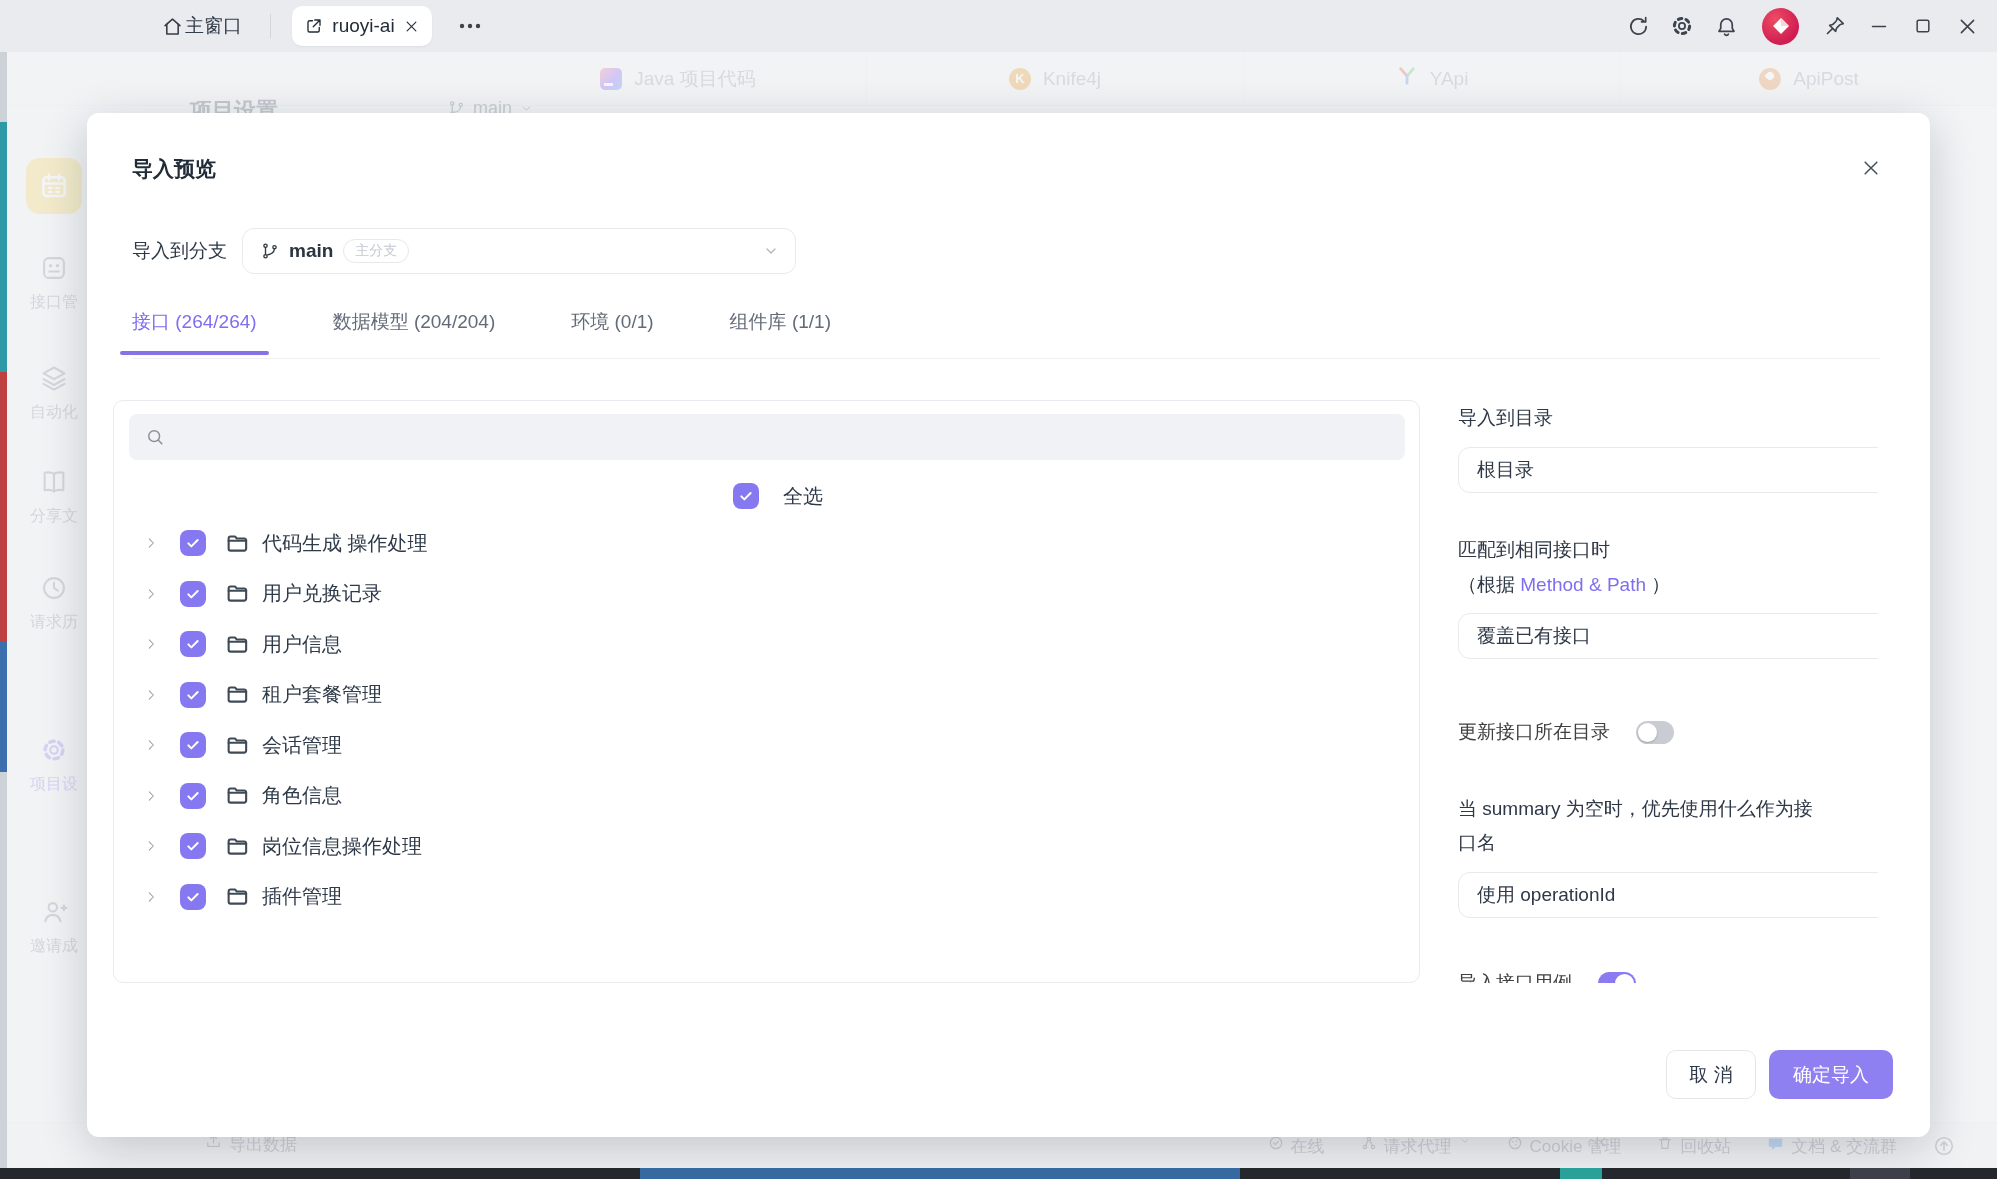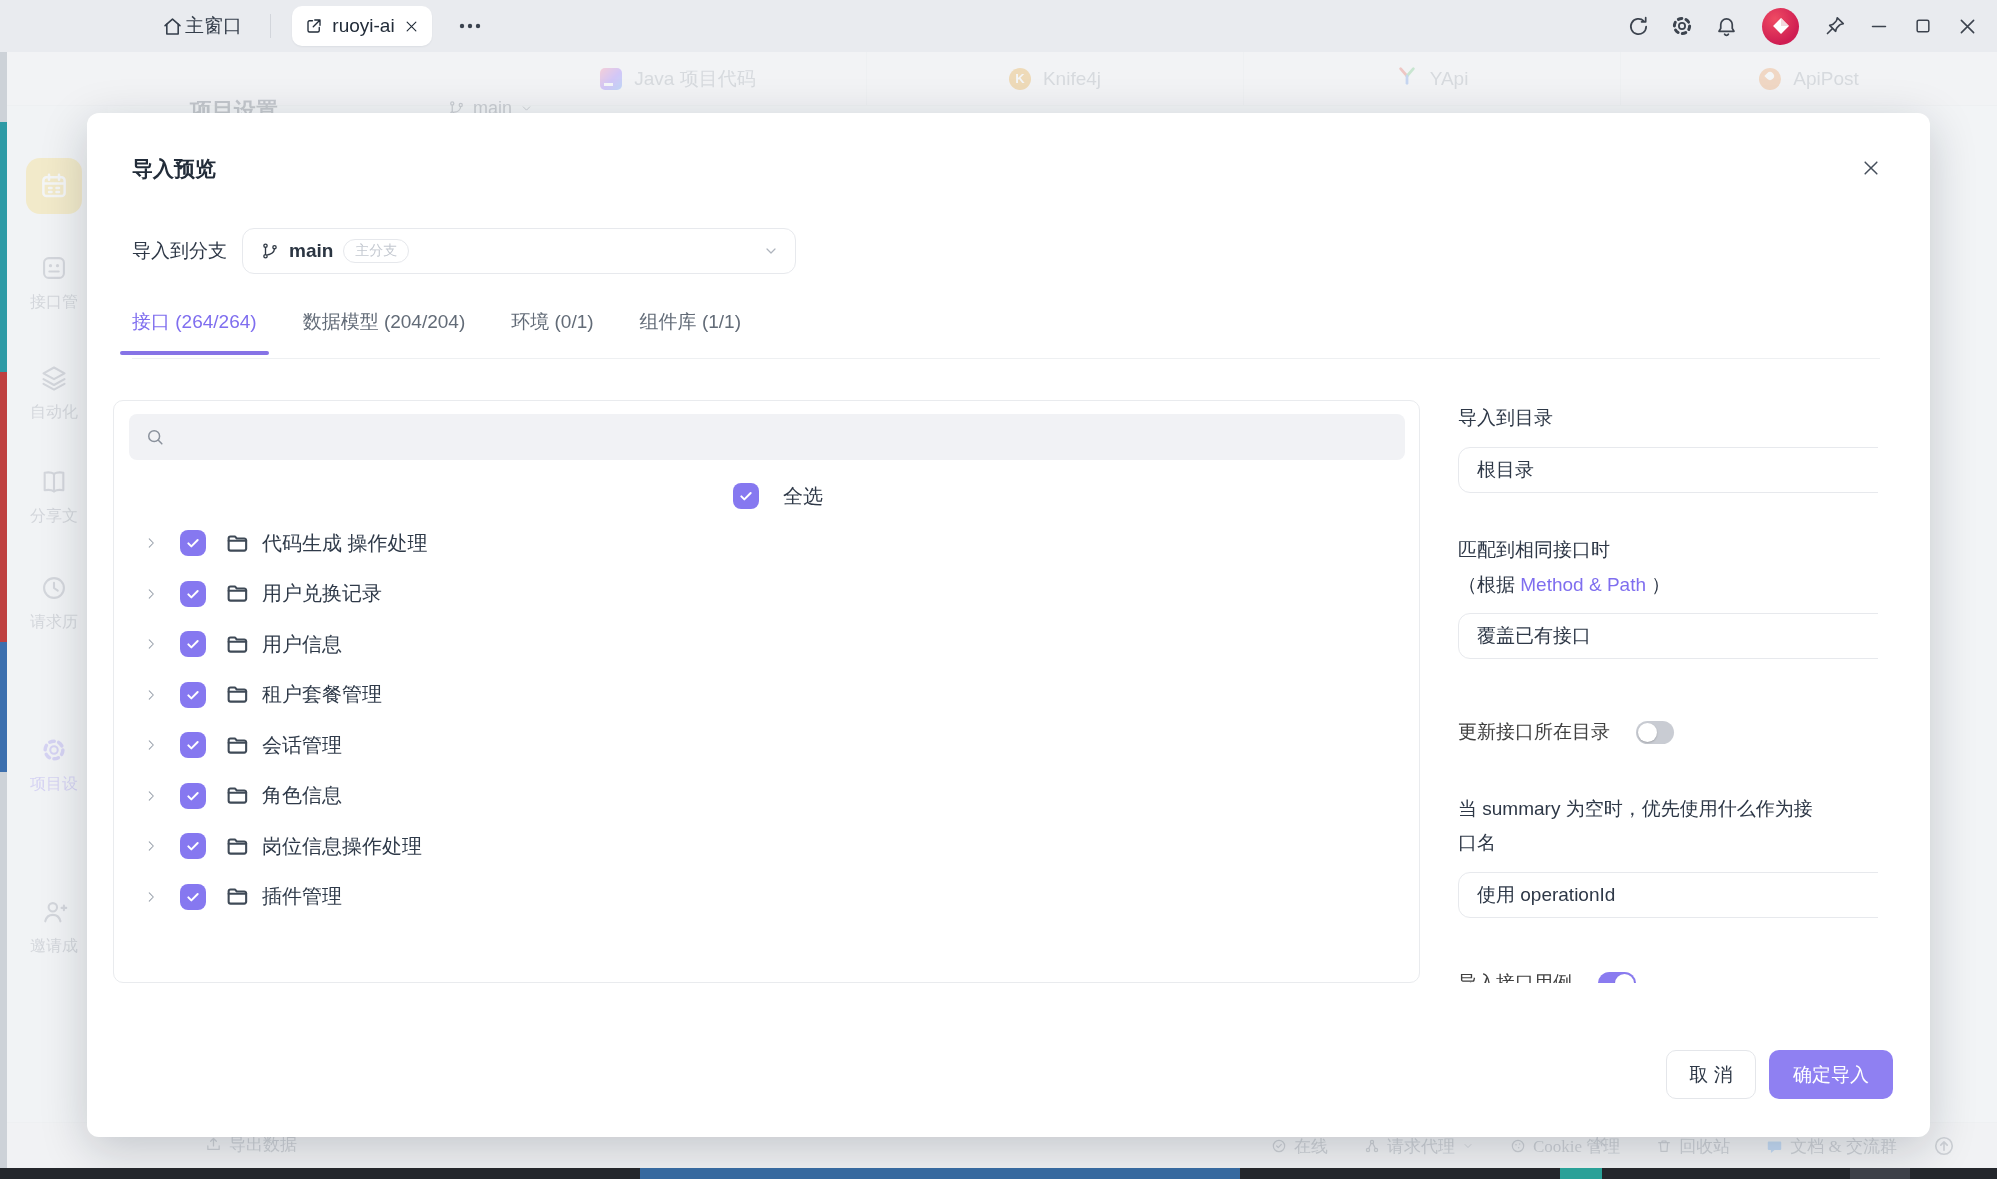--- a/index.html
+++ b/index.html
@@ -27,41 +27,41 @@
   .icn-knife { width:22px; height:22px; border-radius:50%; background:#e8950f; color:#fff; font-size:13px; font-weight:bold; display:flex; align-items:center; justify-content:center; }
   .icn-apipost { width:22px; height:22px; border-radius:50%; background:#f08a3c; position:relative; }
   .icn-apipost::after { content:""; position:absolute; left:7px; top:4px; width:8px; height:8px; background:#fff; border-radius:50% 50% 50% 0; transform:rotate(45deg); }
   .bg-heading { position:absolute; left:190px; top:44px; font-size:22px; font-weight:bold; color:#49525f; }
   .bg-branch { position:absolute; left:448px; top:46px; display:flex; gap:8px; align-items:center; font-size:18px; color:#5d6672; }
   .sidebar { position:absolute; left:0; top:54px; width:108px; bottom:0; background:#f4f5f7; }
   .sb-app { position:absolute; left:26px; top:52px; width:56px; height:56px; border-radius:14px; background:#f7d354; display:flex; align-items:center; justify-content:center; color:#fff; }
   .sb-item { position:absolute; left:0; width:108px; text-align:center; color:#818996; }
   .sb-item .lbl { display:block; margin-top:6px; font-size:16px; white-space:nowrap; }
   .statusbar { position:absolute; left:0; bottom:11px; width:1997px; height:46px; background:#f1f2f4; border-top:1px solid #e6e8eb; font-size:17px; color:#6d7582; }
-  .st-item { display:flex; align-items:center; gap:7px;font-family:Liberation Serif, serif; }
+  .st-item { display:flex; align-items:flex-start; gap:7px; }
   .st-right { position:absolute; right:42px; top:0; height:46px; display:flex; align-items:center; gap:36px; }
 
   .overlay { position:absolute; inset:52px 0 11px 0; background:rgba(238,240,243,.48); z-index:5; }
 
   
   .left-sliver { position:absolute; left:0; top:52px; width:7px; bottom:11px; background:#cdd2d8; z-index:8; }
   .ls-seg { position:absolute; left:0; width:7px; }
   .taskbar { position:absolute; left:0; bottom:0; width:1997px; height:11px; background:#24272c; z-index:70; }
   .task-seg { position:absolute; top:0; height:11px; }
 
   
   .modal { position:absolute; left:87px; top:113px; width:1843px; height:1024px; background:#fff; border-radius:12px; box-shadow:0 12px 48px rgba(15,23,42,.20); z-index:40; }
   .m-title { position:absolute; left:45px; top:42px; font-size:21px; font-weight:bold; color:#222c39; }
   .m-close { position:absolute; left:1766px; top:37px; width:36px; height:36px; display:flex; align-items:center; justify-content:center; color:#454e5b; }
   .m-branch-label { position:absolute; left:45px; top:125px; font-size:19px; color:#2e3847; }
   .m-branch-select { position:absolute; left:155px; top:115px; width:554px; height:46px; border:1px solid #e7e9ed; border-radius:12px; display:flex; align-items:center; padding:0 18px; gap:10px; }
   .m-branch-select .val { font-size:19px; font-weight:bold; color:#2b3542; }
   .badge { font-size:14px; color:#c3c8d0; border:1px solid #e6e8ec; border-radius:999px; padding:2px 11px; }
   .sel-chev { position:absolute; right:16px; color:#aeb4bd; }
-  .m-tabs { position:absolute; left:33px; top:196px; display:flex; gap:22px;align-items:flex-end; }
+  .m-tabs { position:absolute; left:33px; top:196px; display:flex; gap:52px;align-items:flex-end; }
   .m-tab { position:relative; padding:0 12px 18px 12px; font-size:19px; color:#626b77; }
   .m-tab.active { color:#7f6eef; font-weight:500; }
   .m-tab.active::after { content:""; position:absolute; left:0; right:0; bottom:-2px; height:4px; border-radius:2px; background:#8673e6; }
   .m-tabline { position:absolute; left:45px; right:50px; top:245px; height:1px; background:#eef0f2; }
 
   .list-box { position:absolute; left:26px; top:287px; width:1307px; height:583px; border:1px solid #e9ebee; border-radius:10px; background:#fff; overflow:hidden; }
   .search { margin:13px 14px 0 15px; height:46px; background:#f1f2f5; border-radius:8px; display:flex; align-items:center; padding:0 16px; color:#8a919c; }
   .search input { border:none; outline:none; background:transparent; flex:1; height:100%; font-size:18px; margin-left:10px; }
   .row-all { display:flex; align-items:center; margin:14px 0 0 23px; height:44px;justify-content:center; }
   .row-all .txt { margin-left:24px; font-size:20px; color:#2e3847; }

